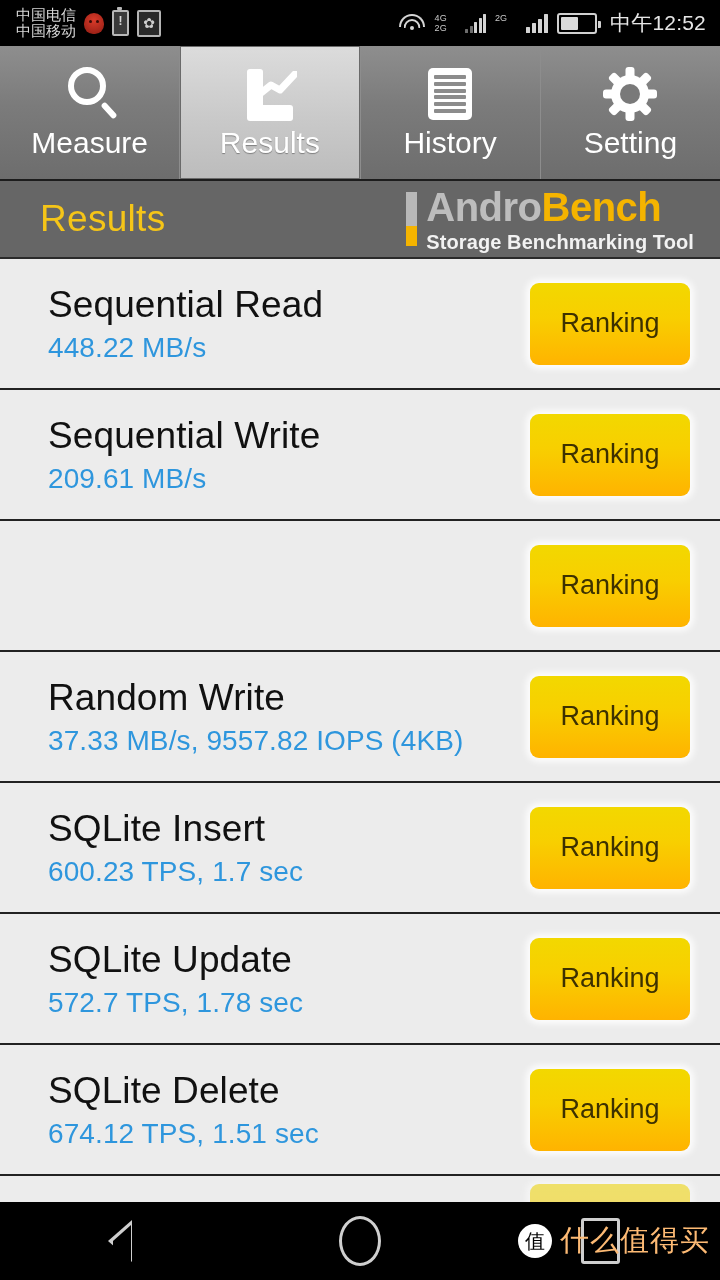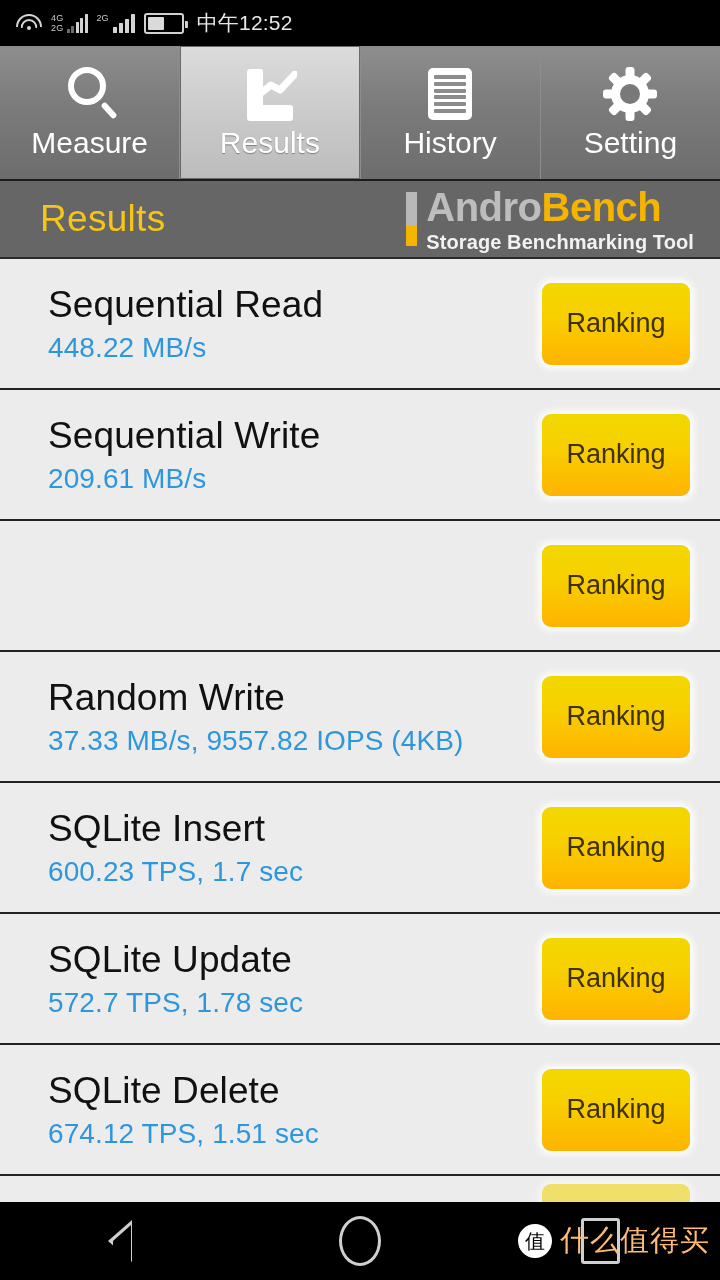--- a/index.html
+++ b/index.html
@@ -92,21 +92,21 @@
     position: absolute; left: 50%; transform: translateX(-50%);
     border: 2.5px solid #d6d6d6; border-bottom: none;
     border-radius: 50% 50% 0 0 / 100% 100% 0 0;
   }
   .wifi-ic i.a { width: 22px; height: 11px; top: 2px; }
   .wifi-ic i.b { width: 13px; height: 7px; top: 7px; }
   .wifi-ic i.c {
     width: 4px; height: 4px; top: 14px; border-radius: 50%;
     background: #d6d6d6; border: none;
   }
-  .signal-group { display:flex; align-items:flex-end; gap:3px; }
+  .signal-group { display:flex; align-items:flex-end; gap:18px; }
   .gen-labels {
     display:flex; flex-direction:column; font-size:9px;
     line-height:10px; color:#c9c9c9; letter-spacing:.3px;
   }
   .bars { display:flex; align-items:flex-end; gap:1.5px; height:20px; }
   .bars b {
     display:block; width:3px; background:#d4d4d4; border-radius:.5px;
   }
   .bars b:nth-child(1){height:4px;background:#6d6d6d}
   .bars b:nth-child(2){height:7px;background:#6d6d6d}
@@ -234,21 +234,21 @@
     background: #ececec;
   }
   .row-texts { display:flex; flex-direction:column; gap:6px; }
   .row-title {
     font-size: 37px; color: #111; line-height: 42px; letter-spacing: .1px;
   }
   .row-value {
     font-size: 28px; color: #2e96dd; line-height: 32px; letter-spacing: .1px;
   }
   .rank-btn {
-    width: 148px; height: 82px;
+    width: 160px; height: 82px;
     border-radius: 9px;
     background: linear-gradient(to bottom, #f2d800 0%, #f8cf00 42%, #ffb300 100%);
     color: #3d3100;
     font-size: 27px;
     display:flex; align-items:center; justify-content:center;
     box-shadow: 0 0 6px 4px rgba(255,255,255,.85);
     flex-shrink: 0;
   }
   .row.partial { height: 46px; border-bottom: none; align-items: flex-start; padding-top: 8px; overflow: hidden; }
   .row.partial .rank-btn { height: 82px; opacity:.55; }
@@ -297,20 +297,37 @@
     font-family: "DejaVu Sans", sans-serif;
   }
   .wm-text { color: #fdba74; font-size: 29px; letter-spacing: 1px; }
 </style>
 </head>
 <body>
 
 <div id="phone">
 
   <div class="statusbar">
+    <div class="sb-left">
+      <div class="carriers">
+        <span>中国电信</span>
+        <span>中国移动</span>
+      </div>
+      <span class="sb-icon">
+          <span class="redblob"></span>
+        </span>
+      <span class="sb-icon">
+          <span class="batt-ic"></span>
+        </span>
+      <span class="sb-icon">
+        <span class="simcard">
+            <span class="petal">✿</span>
+          </span>
+      </span>
+    </div>
     <div class="sb-right">
       <span class="wifi-ic">
         <i class="a"></i>
           <i class="b"></i>
           <i class="c"></i>
       </span>
       <span class="signal-group">
         <span class="gen-labels">
           <span>4G</span>
           <span>2G</span>

